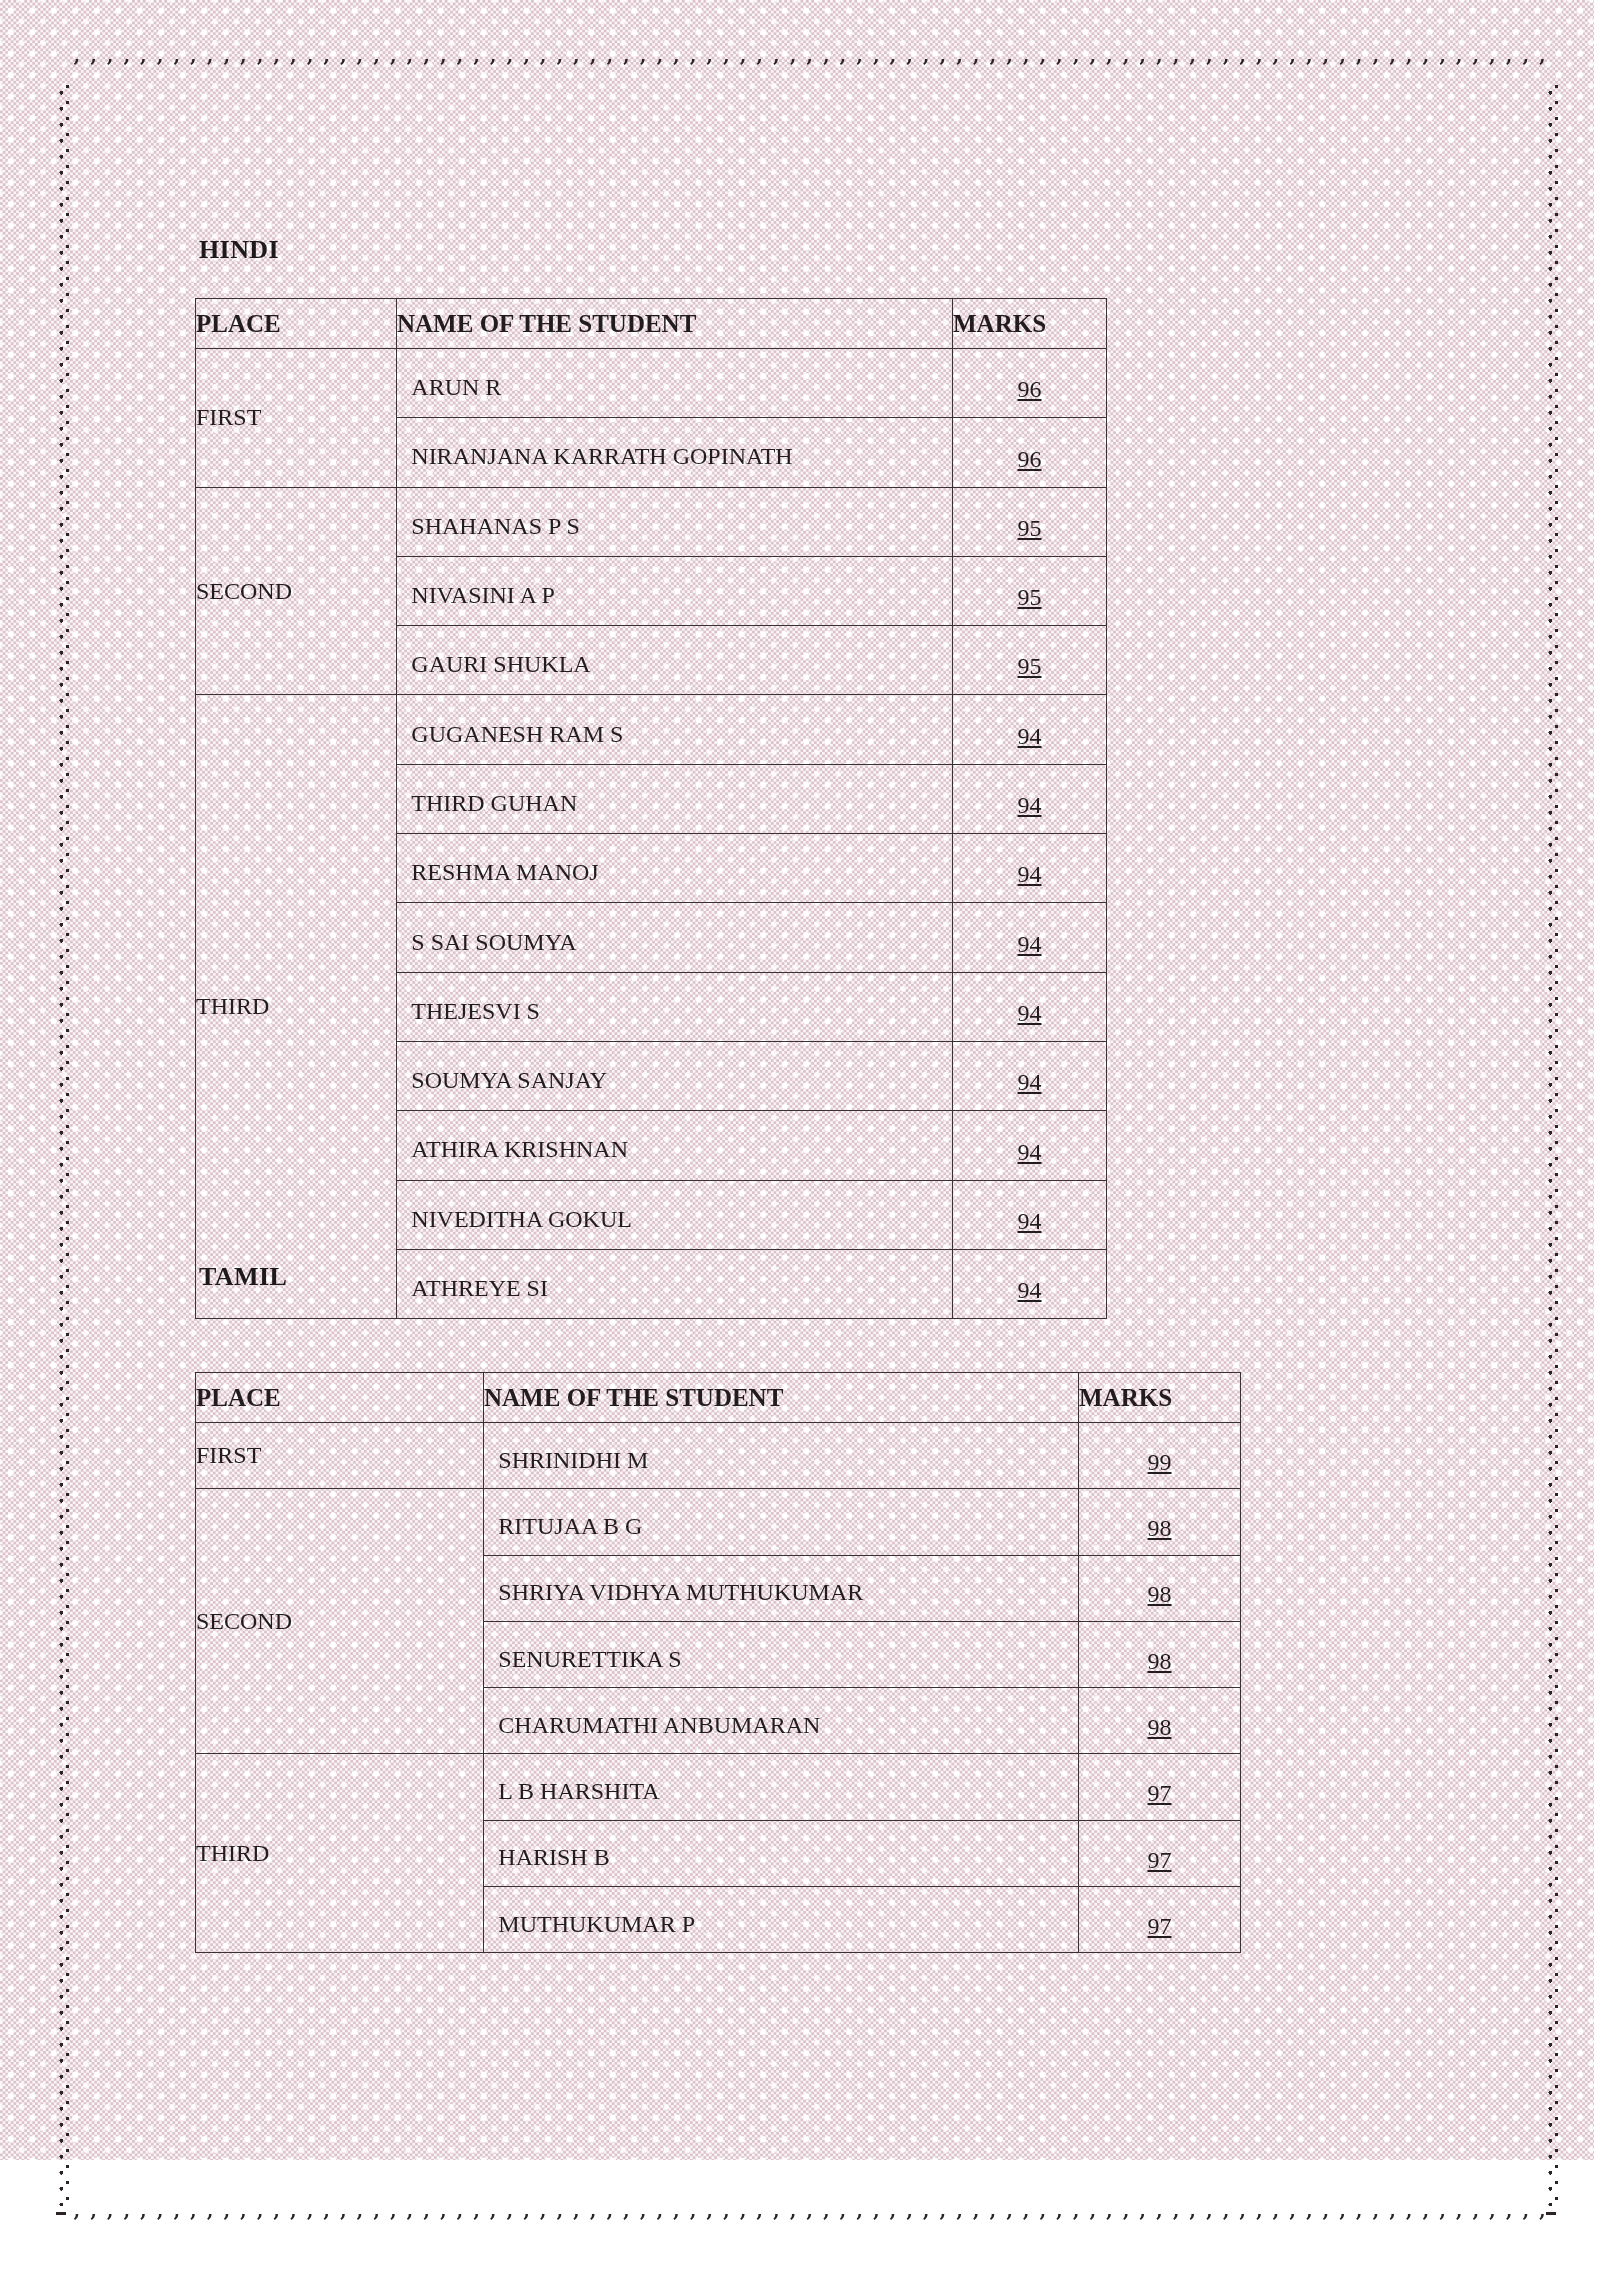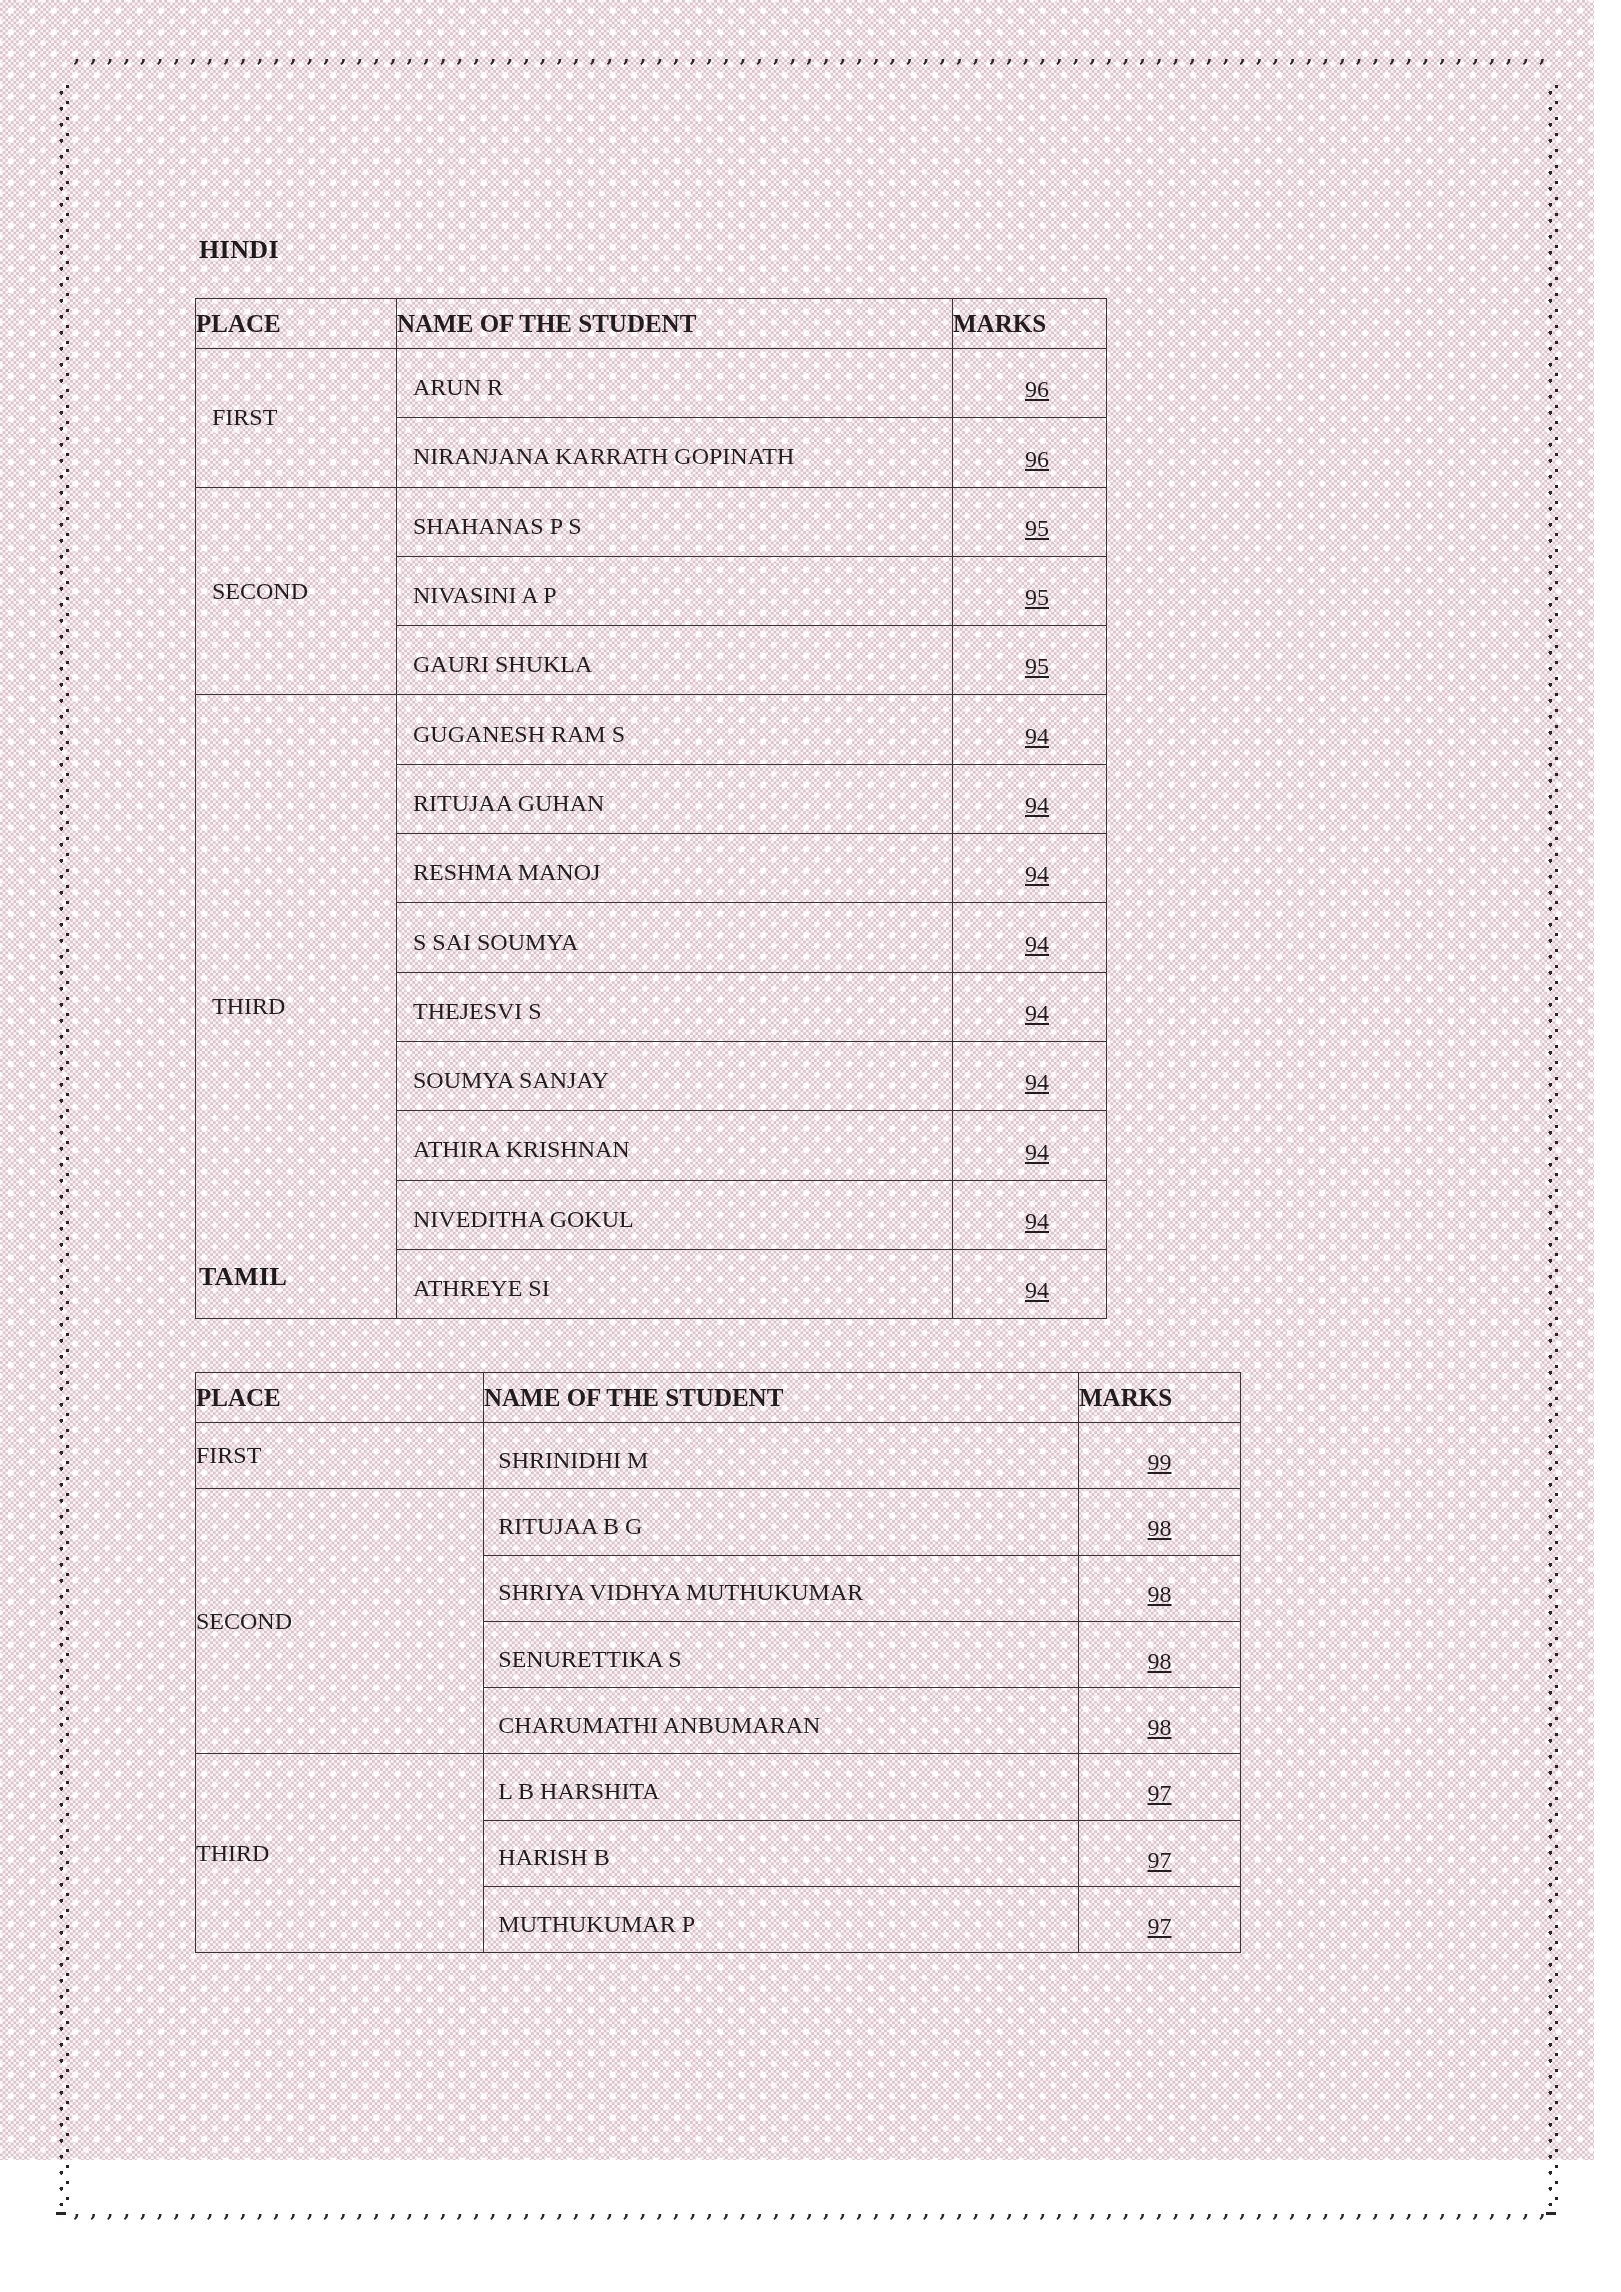--- a/index.html
+++ b/index.html
@@ -69,21 +69,21 @@
   th, td { border: 1.8px solid #3a3134; overflow: hidden; }
   th {
     font-size: 25px; font-weight: bold; text-align: left;
     height: 49px; padding: 0; color: #221c1e;
   }
   td { font-size: 24px; font-weight: normal; }
   td.name  { text-align: left; padding: 9px 7.2px 0 14.3px; }
   td.marks { text-align: center; padding-top: 14.3px; text-decoration: underline; }
   td.place { text-align: left; padding: 0; }
 
-  .tbl-hindi td { height: 53px; padding-left: 16px; }
+  .tbl-hindi td { height: 53px; }
   .tbl-hindi .col-place { width: 201px; }
   .tbl-hindi .col-name  { width: 556px; }
   .tbl-hindi .col-marks { width: 154px; }
 
   .tbl-tamil td { height: 50px; }
   .tbl-tamil .col-place { width: 288px; }
   .tbl-tamil .col-name  { width: 595px; }
   .tbl-tamil .col-marks { width: 162px; }
 </style>
 </head>
@@ -135,21 +135,21 @@
         <tr>
           <td class="name">GAURI SHUKLA</td>
           <td class="marks">95</td>
         </tr>
         <tr>
           <td class="place" rowspan="9">THIRD</td>
           <td class="name">GUGANESH RAM S</td>
           <td class="marks">94</td>
         </tr>
         <tr>
-          <td class="name">RITUJAA GUHAN</td>
+          <td class="name">THIRD GUHAN</td>
           <td class="marks">94</td>
         </tr>
         <tr>
           <td class="name">RESHMA MANOJ</td>
           <td class="marks">94</td>
         </tr>
         <tr>
           <td class="name">S SAI SOUMYA</td>
           <td class="marks">94</td>
         </tr>

